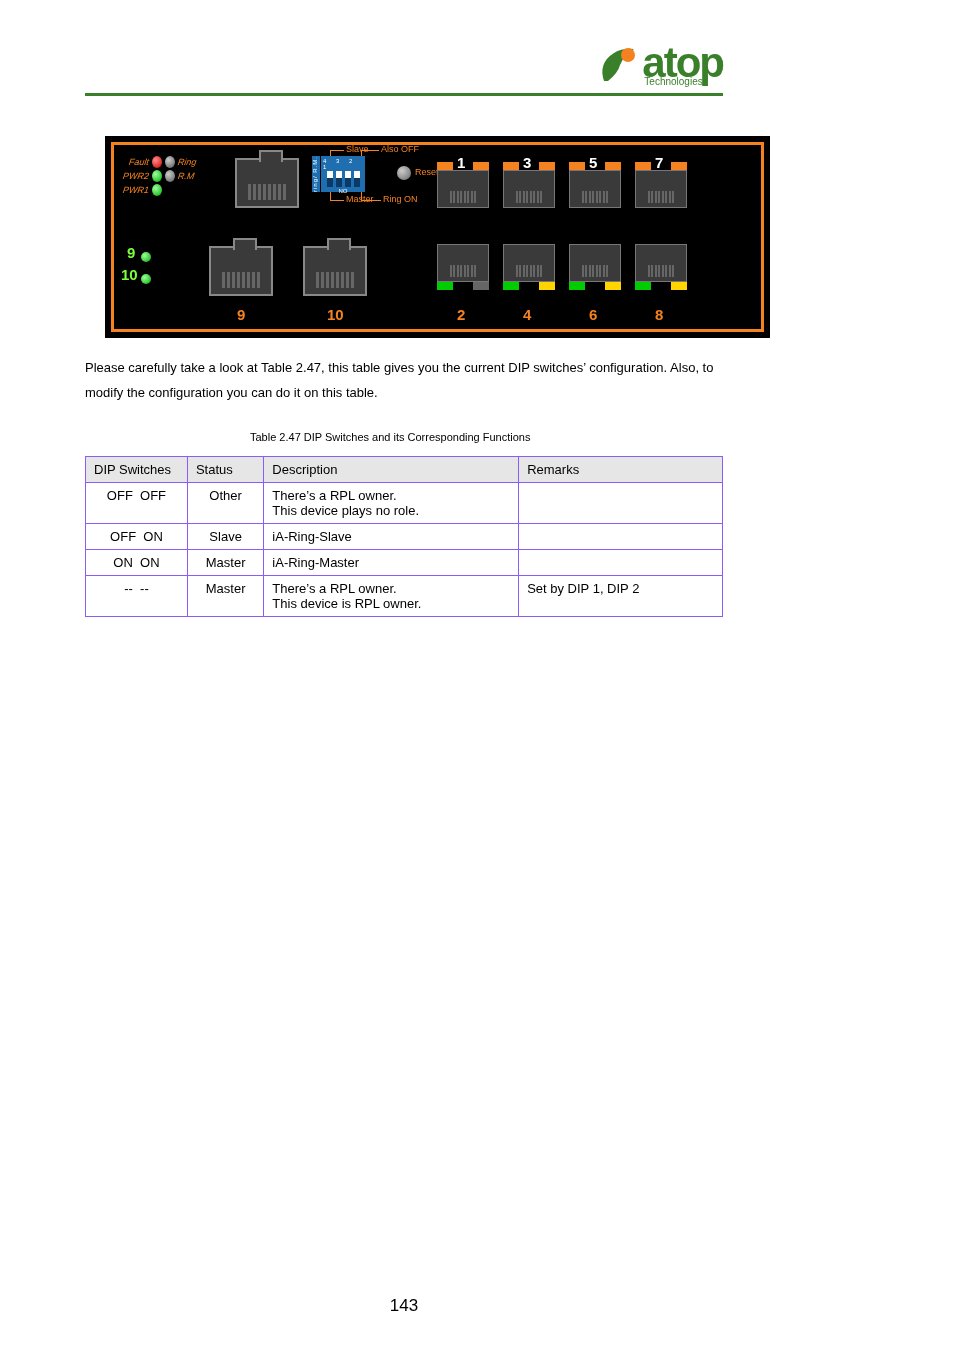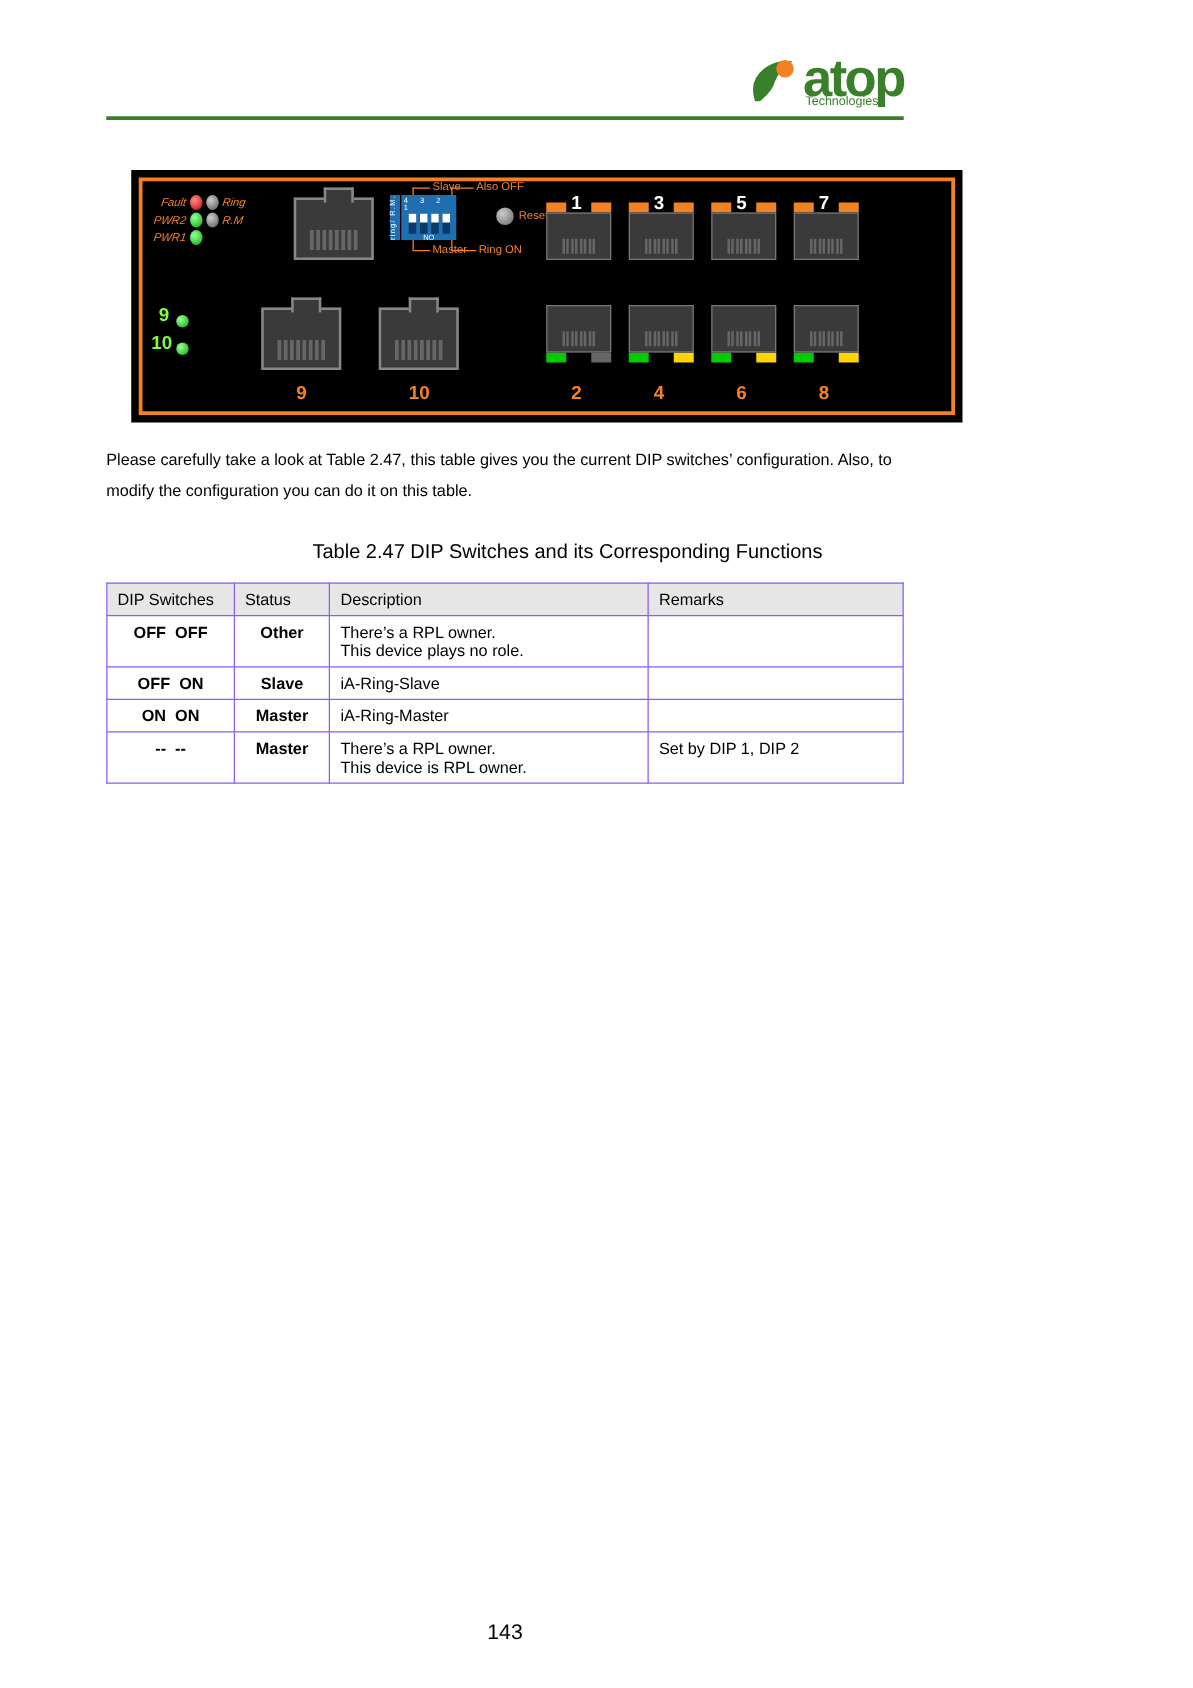--- a/index.html
+++ b/index.html
@@ -64,26 +64,26 @@
   .lower-ports { position: absolute; left: 332px; top: 108px; display: flex; gap: 14px; }
   .port-cell-dn { display: flex; flex-direction: column; align-items: center; }
   .port-cell-dn .ledrow { display: flex; justify-content: space-between; width: 52px; margin-bottom: 2px; }
   
   .big-port-9  { position: absolute; left: 104px; top: 110px; }
   .big-port-10 { position: absolute; left: 198px; top: 110px; }
   .big-port-top{ position: absolute; left: 130px; top: 22px; }
 
   .caption { font-size: 13px; margin-left: 165px; margin-bottom: 24px; }
   .body-text { font-size: 13px; line-height: 1.9; margin-bottom: 22px; }
-  .body-text2 { font-size: 16px; line-height: 1.9; margin-bottom: 8px; }
+  .body-text2 { font-size: 11px; line-height: 1.9; margin-bottom: 8px; }
 
   table.cfg { width: 100%; border-collapse: collapse; font-size: 13px; }
   table.cfg th, table.cfg td { border: 1px solid #8b5cf6; padding: 5px 8px; text-align: left; vertical-align: top; }
   table.cfg th { background: #e6e6e6; font-weight: normal; }
-  table.cfg td.center { text-align: center; font-weight: bold; }
+  table.cfg td.center { text-align: center; }
   .footer { position: absolute; left: 0; right: 0; bottom: 34px; text-align: center; font-size: 17px; }
 </style>
 </head>
 <body>
 
 <div class="page">
 
   <div class="header-row">
     <div class="logo">
       <div class="logo-mark">

